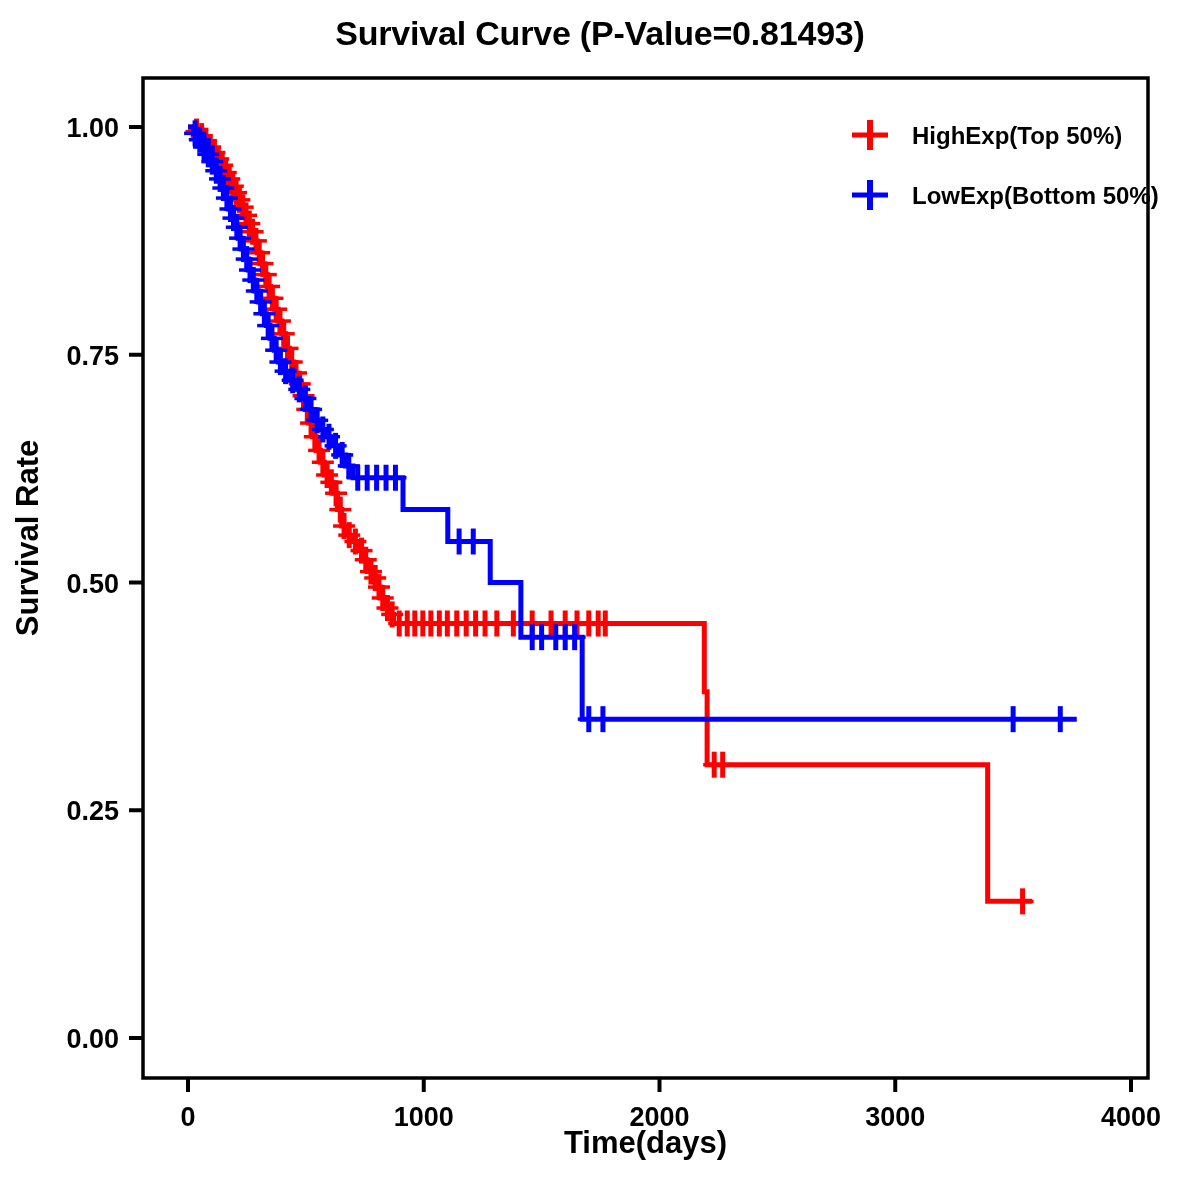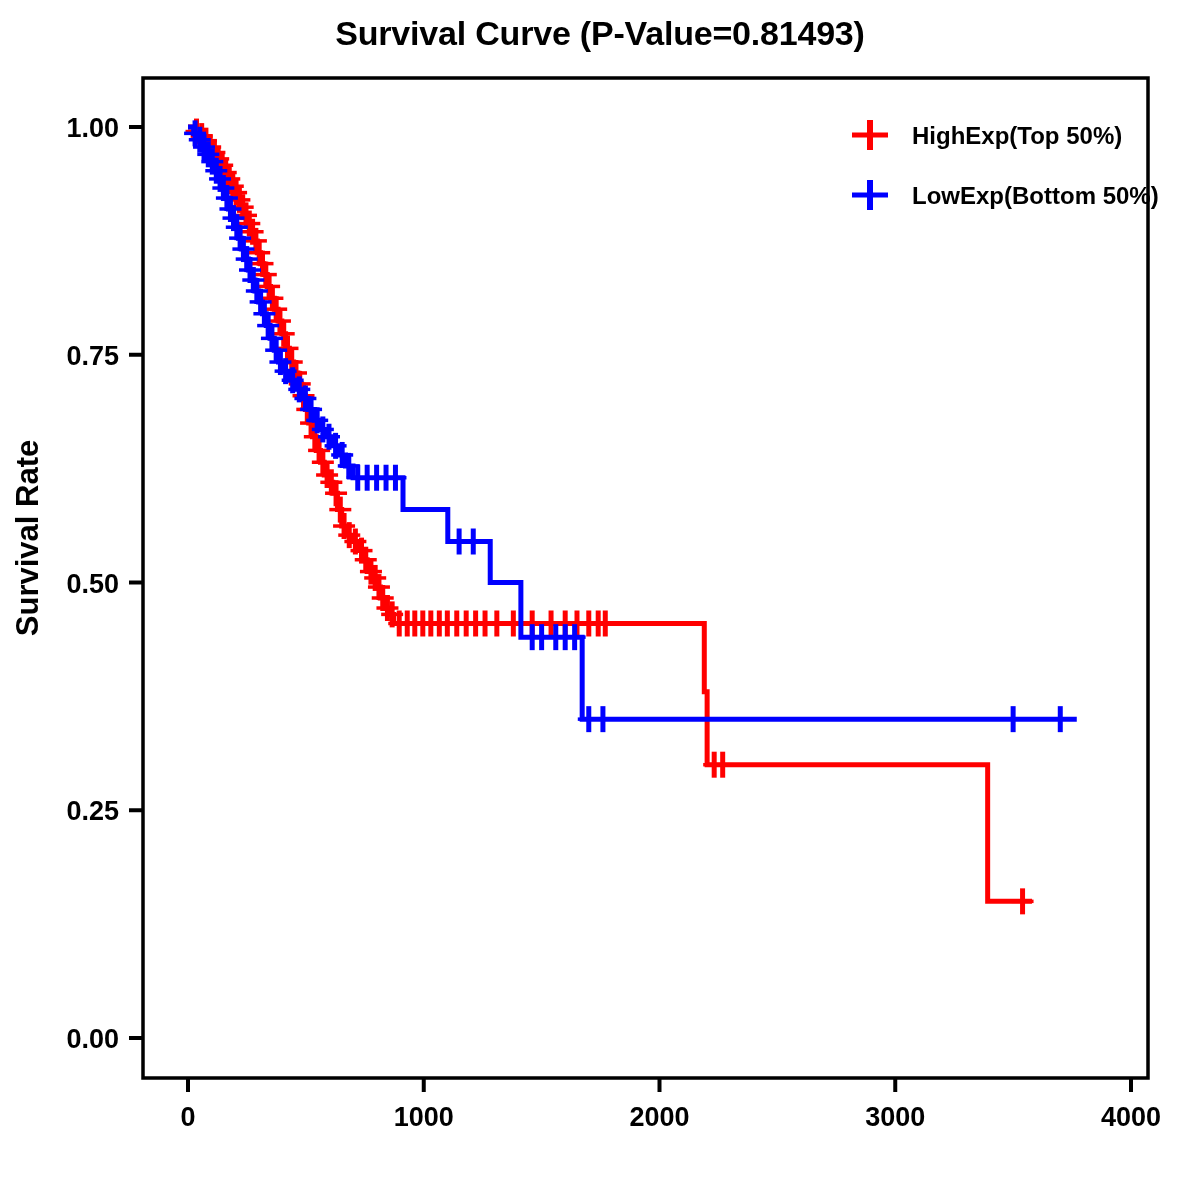--- a/index.html
+++ b/index.html
@@ -68,20 +68,21 @@
 </style>
 </head>
 <body>
 
 <div id="page">
 
   <div id="chart-title">Survival Curve (P-Value=0.81493)</div>
 
   <div id="y-axis-title">Survival Rate</div>
 
+  <div id="x-axis-title">Time(days)</div>
 
   <svg id="plot-svg" width="1200" height="1200">
     <g id="frame-group">
         <rect x="143" y="78" width="1005" height="1000" fill="none" stroke="#000000" stroke-width="3.5"></rect>
       </g>
     <g id="xticks-group">
         <line x1="188" y1="1078" x2="188" y2="1092" stroke="#000" stroke-width="4"></line>
         <text x="188" y="1126" class="tick-label" text-anchor="middle">0</text>
         <line x1="423.75" y1="1078" x2="423.75" y2="1092" stroke="#000" stroke-width="4"></line>
         <text x="423.75" y="1126" class="tick-label" text-anchor="middle">1000</text>

